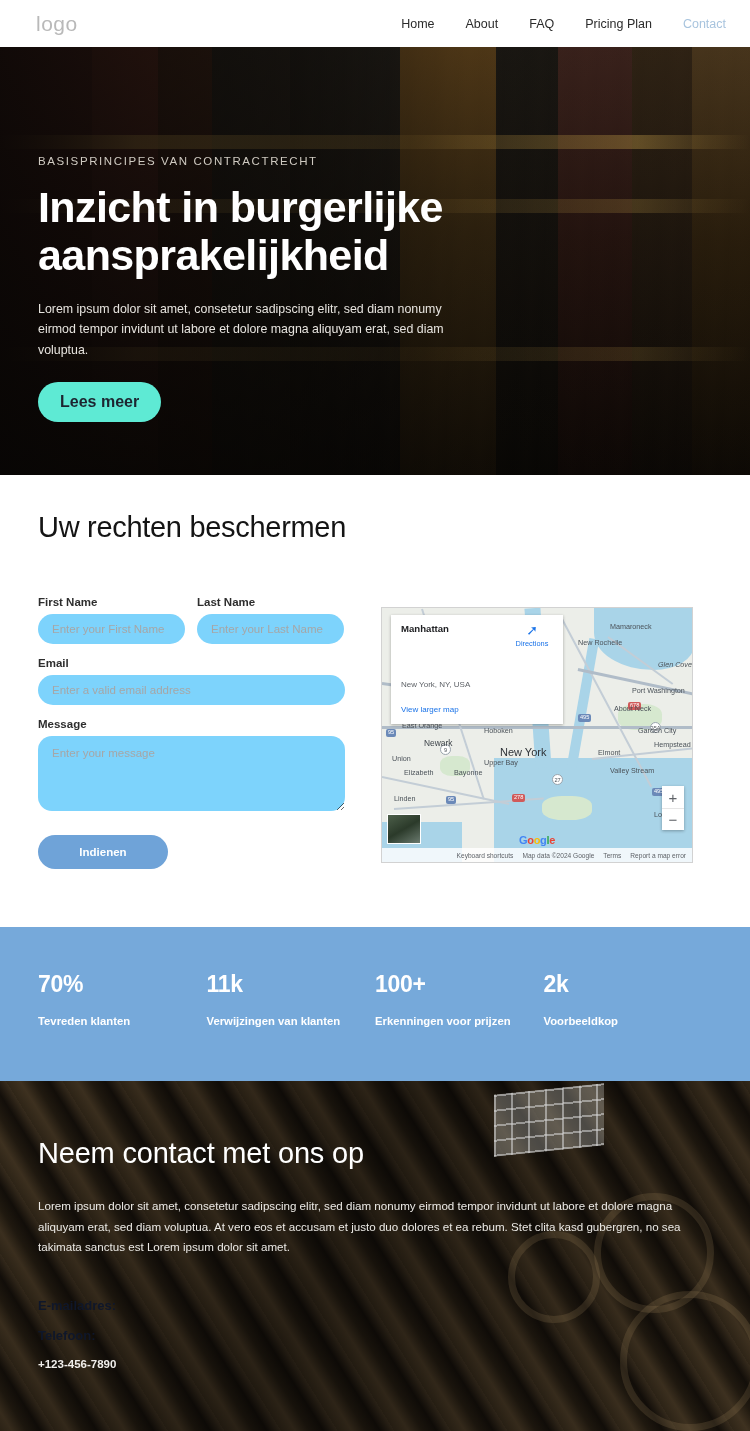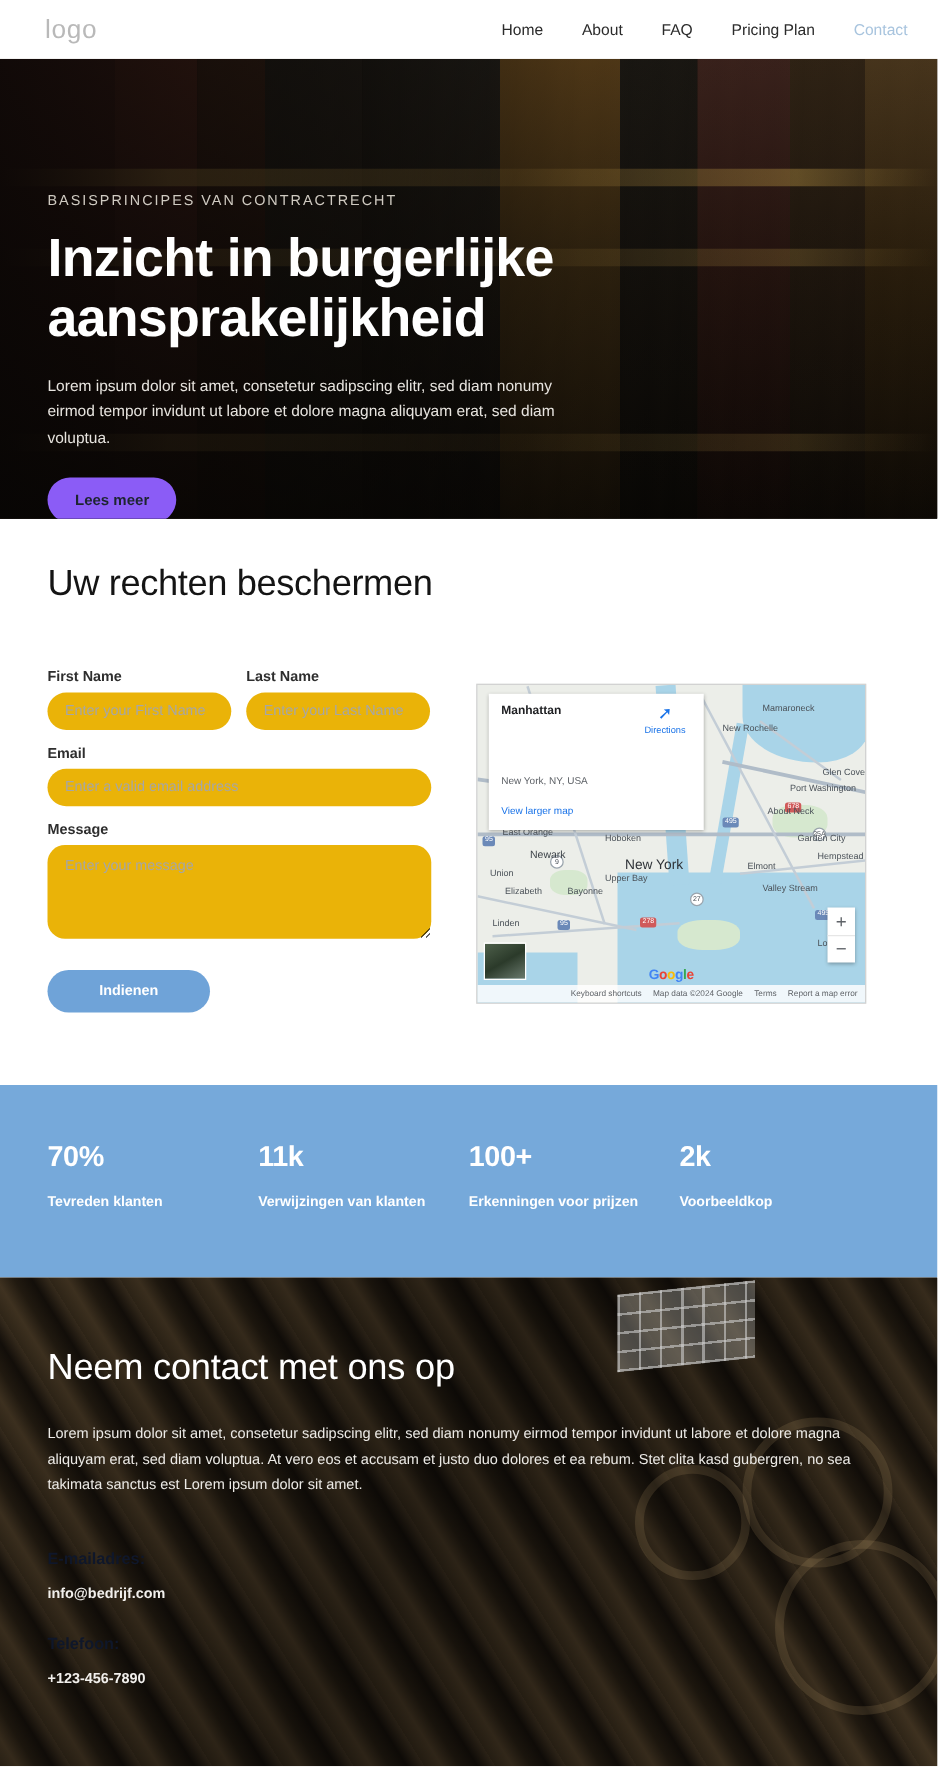--- a/index.html
+++ b/index.html
@@ -36,21 +36,21 @@
     font-size: 12.5px;
     color: #2b2b2b;
     text-decoration: none;
     white-space: nowrap;
   }
   .nav-link.active { color: #a8c4de; }
 
   
   .hero {
     position: relative;
-    height: 368px;
+    height: 428px;
     overflow: hidden;
   }
   .hero-bg {
     position: absolute;
     inset: 0;
     background:
       linear-gradient(90deg,
         rgba(0,0,0,.72) 0%, rgba(0,0,0,.55) 32%, rgba(0,0,0,.30) 55%, rgba(0,0,0,.32) 100%),
       repeating-linear-gradient(92deg,
         #17120c 0px, #221a10 10px, #100c07 22px, #2b2114 34px, #0d0a06 46px),
@@ -109,23 +109,23 @@
   }
   .hero-sub {
     font-size: 12.4px;
     line-height: 1.62;
     color: #e7e4df;
     max-width: 420px;
     margin-bottom: 22px;
   }
   .btn-hero {
     display: inline-block;
-    background: #8b5cf6;
+    background: #5eead4;
     color: #1d2530;
-    font-size: 12px;
+    font-size: 16px;
     font-weight: 700;
     border: none;
     border-radius: 20px;
     padding: 11px 22px;
     cursor: pointer;
     font-family: inherit;
   }
 
   
   .form-section {
@@ -149,21 +149,21 @@
   .field.full { width: 100%; }
   .field-label {
     display: block;
     font-size: 11.5px;
     color: #2e2e2e;
     font-weight: 600;
     margin-bottom: 6px;
   }
   .inp {
     width: 100%;
-    background: #eab308;
+    background: #7dd3fc;
     border: none;
     border-radius: 18px;
     padding: 9px 14px;
     font-size: 11.5px;
     color: #444;
     font-family: inherit;
     outline: none;
   }
   .inp::placeholder { color: #a6a6a6; }
   textarea.inp {
@@ -523,21 +523,21 @@
               <div class="map-label" style="left: 26px; top: 82px;">Montclair</div>
               <div class="map-label" style="left: 30px; top: 96px;">Bloomfield</div>
               <div class="map-label" style="left: 20px; top: 113px;">East Orange</div>
               <div class="map-label" style="left: 10px; top: 146px;">Union</div>
               <div class="map-label" style="left: 22px; top: 160px;">Elizabeth</div>
               <div class="map-label" style="left: 72px; top: 160px;">Bayonne</div>
               <div class="map-label" style="left: 12px; top: 186px;">Linden</div>
               <div class="map-label" style="left: 102px; top: 150px;">Upper Bay</div>
               <div class="map-label" style="left: 228px; top: 14px;">Mamaroneck</div>
               <div class="map-label" style="left: 196px; top: 30px;">New Rochelle</div>
-              <div class="map-label" style="left: 276px; top: 65px;">Glen Cove</div>
+              <div class="map-label" style="left: 276px; top: 52px; font-style: italic;">Glen Cove</div>
               <div class="map-label" style="left: 250px; top: 78px;">Port Washington</div>
               <div class="map-label" style="left: 232px; top: 96px;">About Neck</div>
               <div class="map-label" style="left: 256px; top: 118px;">Garden City</div>
               <div class="map-label" style="left: 272px; top: 132px;">Hempstead</div>
               <div class="map-label" style="left: 216px; top: 140px;">Elmont</div>
               <div class="map-label" style="left: 228px; top: 158px;">Valley Stream</div>
               <div class="map-label" style="left: 272px; top: 202px;">Long</div>
             </div>
 
           <div class="map-card">
@@ -595,19 +595,18 @@
     <div class="contact-bg">
       <div class="grid-win"></div>
       <div class="arch a1"></div>
         <div class="arch a2"></div>
         <div class="arch a3"></div>
     </div>
     <div class="contact-inner">
       <h2 class="contact-title">Neem contact met ons op</h2>
       <p class="contact-body">Lorem ipsum dolor sit amet, consetetur sadipscing elitr, sed diam nonumy eirmod tempor invidunt ut labore et dolore magna aliquyam erat, sed diam voluptua. At vero eos et accusam et justo duo dolores et ea rebum. Stet clita kasd gubergren, no sea takimata sanctus est Lorem ipsum dolor sit amet.</p>
       <div class="contact-label">E-mailadres:</div>
-      <div class="contact-value">info@bedrijf.com</div>
       <div class="contact-label">Telefoon:</div>
       <div class="contact-value light">+123-456-7890</div>
     </div>
   </section>
 
 </div>
 
 </body></html>

